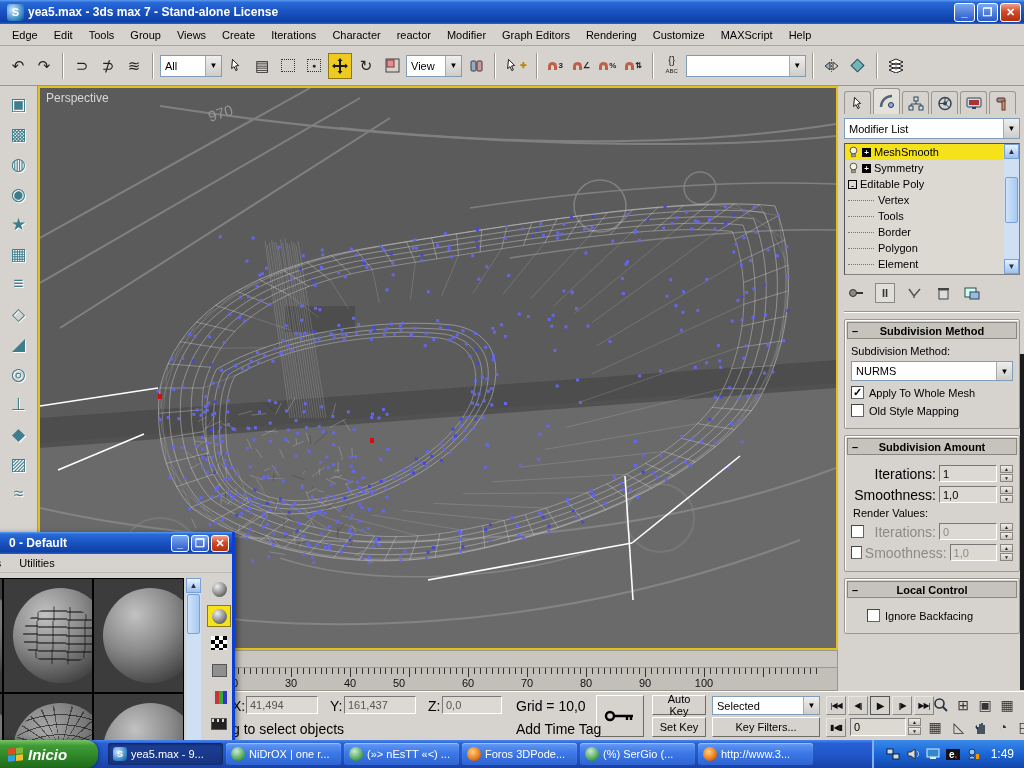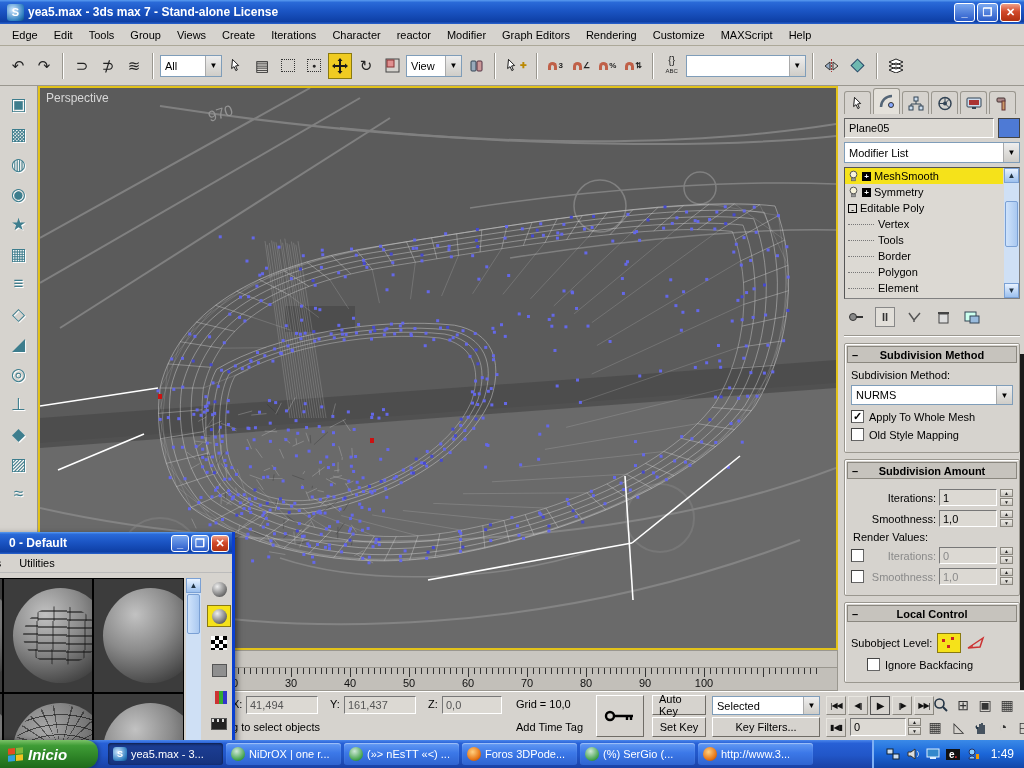--- a/index.html
+++ b/index.html
@@ -80,21 +80,21 @@
   .spinner span{width:13px;height:8px;background:linear-gradient(#efede8,#c8c5bf);border:1px solid #8a877f;font-size:5px;line-height:7px;text-align:center;color:#222;}
   .gray{color:#8a8a8a;}
   #panelscroll{position:absolute;right:0px;top:268px;width:4px;height:336px;background:#1a1a1a;}
   
   #trackbar{position:absolute;left:38px;top:650px;width:800px;height:17px;background:#c9c6c0;border:1px solid #9a978f;border-bottom:none;}
   #ruler{position:absolute;left:38px;top:667px;width:800px;height:24px;background:#c2bfb9;border:1px solid #9a978f;overflow:hidden;}
   .tick{position:absolute;top:0;width:1px;background:#333;}
   .ticklabel{position:absolute;top:9px;font-size:11px;color:#111;transform:translateX(-50%);}
   #statusbar{position:absolute;left:0;top:691px;width:1024px;height:49px;background:#d6d3ce;border-top:1px solid #fff;}
   .srow{position:absolute;left:0;width:1024px;height:24px;}
-  .slabel{font-size:11px;}
+  .slabel{font-size:14px;}
   .sfield{background:#dcd9d3;border:1px solid #777;border-bottom-color:#fff;border-right-color:#fff;height:18px;
     display:inline-flex;align-items:center;padding-left:3px;color:#555;}
   .sbutton{background:#d6d3ce;border:1px solid #fff;border-bottom-color:#6f6c66;border-right-color:#6f6c66;height:20px;
     display:inline-flex;align-items:center;justify-content:center;padding:0 6px;}
   .pbtn{width:20px;height:19px;display:inline-flex;align-items:center;justify-content:center;font-size:8px;letter-spacing:-1px;color:#111;
     background:#d6d3ce;border:1px solid #e8e6e0;border-bottom-color:#8a877f;border-right-color:#8a877f;}
   .navicon{width:22px;height:20px;display:inline-flex;align-items:center;justify-content:center;font-size:14px;color:#333;}
   
   #mateditor{position:absolute;left:-95px;top:532px;width:330px;height:240px;z-index:30;
     border:3px solid #0a3fd0;border-top:none;background:#d6d3ce;box-shadow:2px 2px 6px rgba(0,0,0,.5);}
@@ -1249,24 +1249,20 @@
         </svg>
       </span>
       <span class="ctab">
         <svg width="16" height="15">
           <rect x="2" y="2" width="8" height="4" rx="1" fill="#a88" stroke="#433"></rect>
           <rect x="7" y="5" width="3" height="9" fill="#c96" stroke="#633"></rect>
         </svg>
       </span>
     </div>
   <div class="fieldrow">
-    <div id="objname" class="sunken">Plane05</div>
-    <div id="objcolor"></div>
-  </div>
-  <div class="fieldrow">
     <div id="modlist" class="tdrop" style="height:21px;">
       <span>Modifier List</span>
       <span class="arrow">▼</span>
     </div>
   </div>
   <div id="stackbox">
     <div id="stackrows">
         <div class="stackrow sel">
           <svg width="11" height="12" style="flex:0 0 11px;">
             <circle cx="5.5" cy="4.5" r="3.4" fill="#f7f3da" stroke="#555"></circle>
@@ -1410,32 +1406,20 @@
       </div>
     </div>
   </div>
 
   <div class="rollout">
     <div class="rhead">
       <span class="minus">–</span>
         <span class="rtitle">Local Control</span>
     </div>
     <div class="rbody">
-      <div class="cbrow">
-        <span>Subobject Level:</span>
-        <span style="width:24px;height:20px;background:#f5e21a;border:1px solid #8a7a10;position:relative;display:inline-block;">
-          <i style="position:absolute;left:4px;top:5px;width:3px;height:3px;background:#c22;"></i>
-          <i style="position:absolute;left:13px;top:3px;width:3px;height:3px;background:#c22;"></i>
-          <i style="position:absolute;left:9px;top:11px;width:3px;height:3px;background:#c22;"></i>
-        </span>
-        <svg width="20" height="16">
-            <path d="M2 13 L17 3 L14 12 Z" fill="none" stroke="#c33" stroke-width="1.5"></path>
-            <circle cx="6" cy="11" r="1" fill="#c33"></circle>
-          </svg>
-      </div>
       <div class="cbrow" style="margin-left:16px;">
         <span class="cb"></span>
         <span>Ignore Backfacing</span>
       </div>
     </div>
   </div>
   <div id="panelscroll"></div>
 </div>
 
 <div id="trackbar"></div>
@@ -1536,21 +1520,21 @@
     <div class="tick" style="left: 741.7px; height: 6px;"></div>
     <div class="tick" style="left: 747.6px; height: 6px;"></div>
     <div class="tick" style="left: 753.5px; height: 6px;"></div>
     <div class="tick" style="left: 759.4px; height: 6px;"></div>
     <div class="tick" style="left: 765.3px; height: 6px;"></div>
     <div class="tick" style="left: 771.2px; height: 6px;"></div>
     <div class="tick" style="left: 777.1px; height: 6px;"></div>
     <div class="ticklabel" style="left: 193px;">20</div>
     <div class="ticklabel" style="left: 252px;">30</div>
     <div class="ticklabel" style="left: 311px;">40</div>
-    <div class="ticklabel" style="left: 370px;">50</div>
+    <div class="ticklabel" style="left: 360px;">50</div>
     <div class="ticklabel" style="left: 429px;">60</div>
     <div class="ticklabel" style="left: 488px;">70</div>
     <div class="ticklabel" style="left: 547px;">80</div>
     <div class="ticklabel" style="left: 606px;">90</div>
     <div class="ticklabel" style="left: 665px;">100</div>
   </div>
 
 <div id="statusbar">
   <div class="srow" style="top:2px;">
     <span class="abs slabel" style="left:232px;top:4px;">X:</span>
@@ -1559,21 +1543,21 @@
     <span class="abs sfield" style="left:344px;top:2px;width:72px;">161,437</span>
     <span class="abs slabel" style="left:428px;top:4px;">Z:</span>
     <span class="abs sfield" style="left:442px;top:2px;width:60px;">0,0</span>
     <span class="abs slabel" style="left:516px;top:4px;">Grid = 10,0</span>
     <span class="abs sbutton" style="left:596px;top:1px;width:48px;height:42px;">
       <svg width="32" height="14" viewBox="0 0 32 14">
           <circle cx="6" cy="7" r="4" fill="none" stroke="#000" stroke-width="2.4"></circle>
           <path d="M10 7 H29 M23 7 V11 M27 7 V11" stroke="#000" stroke-width="2.4" fill="none"></path>
         </svg>
     </span>
-    <span class="abs sbutton" style="left:652px;top:1px;width:54px;">Auto Key</span>
+    <span class="abs sbutton" style="left:652px;top:1px;width:54px;text-align:center;">Auto Key</span>
     <span class="abs tdrop" style="left:712px;top:2px;width:108px;height:19px;">
       <span>Selected</span>
         <span class="arrow">▼</span>
     </span>
     <span class="abs" id="playback" style="left:826px;top:2px;display:flex;gap:2px;">
         <span class="pbtn">|◀◀</span>
         <span class="pbtn">◀||</span>
         <span class="pbtn" style="border: 1px solid rgb(85, 85, 85); font-size: 10px;">▶</span>
         <span class="pbtn">||▶</span>
         <span class="pbtn">▶▶|</span>
@@ -1698,21 +1682,21 @@
         <i></i>
         <i></i>
         <i></i>
         <i></i>
       </span>
     <span>Inicio</span>
   </div>
   <div id="tasks">
       <div class="task active">
         <span class="tico max">S</span>
-        <span>yea5.max - 3...</span>
+        <span>yea5.max - 9...</span>
       </div>
       <div class="task">
         <span class="tico msn"></span>
         <span>NiDrOX | one r...</span>
       </div>
       <div class="task">
         <span class="tico msn"></span>
         <span>(»&gt; nEsTT «&lt;) ...</span>
       </div>
       <div class="task">

